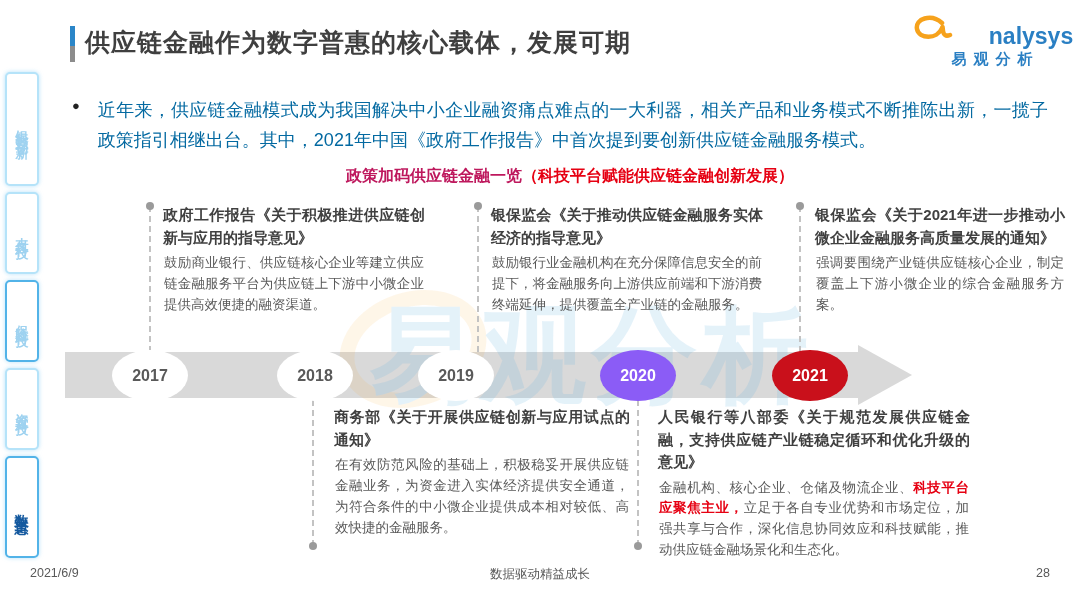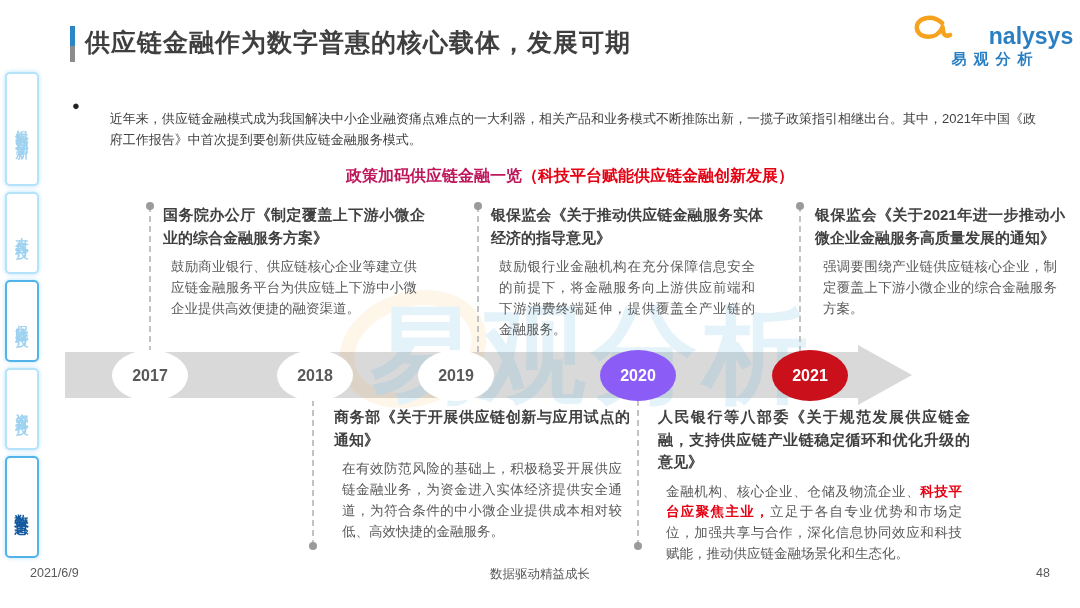--- a/index.html
+++ b/index.html
@@ -27,21 +27,21 @@
   .accent{width:5px;height:36px;background:linear-gradient(#2b86c8 55%,#8c8c8c 55%);margin-right:10px;}
   .page-title{font-size:25px;font-weight:bold;color:#3f3f3f;letter-spacing:1px;margin:0;}
   
   .logo{position:absolute;right:18px;top:14px;width:140px;text-align:center;z-index:4;}
   .logo-row{display:flex;align-items:flex-end;justify-content:center;gap:36px;}
   .brand-latin{font-size:23px;font-weight:bold;color:#2a7fc3;letter-spacing:0;line-height:1;}
   .brand-cn{display:block;margin-top:2px;font-size:15px;font-weight:bold;color:#2a7fc3;letter-spacing:7px;padding-left:7px;}
   
   .intro{position:absolute;left:72px;top:92px;width:980px;display:flex;z-index:3;}
   .bullet{font-size:13px;color:#222;margin:6px 14px 0 0;}
-  .intro-text{font-size:13px;color:#404040;line-height:1.65;margin:16px;text-align:justify;}
+  .intro-text{font-size:18px;color:#0369a1;line-height:1.65;margin:4px;text-align:justify;}
   
   .section-title{position:absolute;left:200px;top:166px;width:740px;text-align:center;font-size:16px;font-weight:bold;z-index:3;}
   .section-main{color:#be185d;}
   .section-red{color:#e60012;}
   
   .watermark{position:absolute;left:330px;top:286px;z-index:2;opacity:.16;pointer-events:none;}
   .wm-arc{position:absolute;left:8px;top:6px;width:120px;height:84px;border:15px solid #f6a21c;border-radius:50%;transform:rotate(-18deg);opacity:.6;}
   .wm-text{position:relative;font-size:105px;font-weight:bold;color:#5fb0e0;letter-spacing:6px;white-space:nowrap;margin-left:40px;}
   
   .band{position:absolute;left:65px;top:352px;width:795px;height:46px;background:#d9d9d9;z-index:1;}
@@ -52,21 +52,21 @@
   .connector.up{top:206px;height:146px;} .connector.up .dot{top:-4px;}
   .connector.down{top:400px;height:146px;} .connector.down .dot{bottom:-4px;}
   .year{position:absolute;top:350px;width:76px;height:51px;border-radius:50%;
     display:flex;align-items:center;justify-content:center;font-size:16px;font-weight:bold;z-index:3;}
   .year.white{background:#ffffff;color:#595959;}
   .year.blue{background:#8b5cf6;color:#ffffff;}
   .year.red{background:#c9101b;color:#ffffff;}
   
   .event{position:absolute;z-index:3;text-align:justify;}
   .event h3{margin:0 0 4px 0;font-size:15px;font-weight:bold;color:#404040;line-height:1.5;}
-  .event p{margin:8px;font-size:13.5px;color:#595959;line-height:1.55;}
+  .event p{margin:1px;font-size:13.5px;color:#595959;line-height:1.55;}
   .red-inline{color:#e60012;font-weight:bold;}
   
   .footer{position:absolute;left:0;right:0;bottom:24px;height:18px;font-size:12.5px;color:#595959;z-index:4;}
   .footer .date{position:absolute;left:30px;}
   .footer .slogan{position:absolute;left:0;right:0;text-align:center;}
   .footer .pageno{position:absolute;right:30px;}
 </style>
 </head>
 <body>
 
@@ -141,21 +141,21 @@
       <span class="dot"></span>
     </div>
 
   <div class="year white" style="left:112px;">2017</div>
   <div class="year white" style="left:277px;">2018</div>
   <div class="year white" style="left:418px;">2019</div>
   <div class="year blue" style="left:600px;">2020</div>
   <div class="year red" style="left:772px;">2021</div>
 
   <div class="event" style="left:163px;top:204px;width:262px;">
-    <h3>国务院办公厅《制定覆盖上下游小微企业的综合金融服务方案》</h3>
+    <h3>政府工作报告《关于积极推进供应链创新与应用的指导意见》</h3>
     <p>鼓励商业银行、供应链核心企业等建立供应链金融服务平台为供应链上下游中小微企业提供高效便捷的融资渠道。</p>
   </div>
   <div class="event" style="left:491px;top:204px;width:272px;">
     <h3>银保监会《关于推动供应链金融服务实体经济的指导意见》</h3>
     <p>鼓励银行业金融机构在充分保障信息安全的前提下，将金融服务向上游供应前端和下游消费终端延伸，提供覆盖全产业链的金融服务。</p>
   </div>
   <div class="event" style="left:815px;top:204px;width:250px;">
     <h3>银保监会《关于2021年进一步推动小微企业金融服务高质量发展的通知》</h3>
     <p>强调要围绕产业链供应链核心企业，制定覆盖上下游小微企业的综合金融服务方案。</p>
   </div>
@@ -165,16 +165,16 @@
     <p>在有效防范风险的基础上，积极稳妥开展供应链金融业务，为资金进入实体经济提供安全通道，为符合条件的中小微企业提供成本相对较低、高效快捷的金融服务。</p>
   </div>
   <div class="event" style="left:658px;top:406px;width:312px;">
     <h3>人民银行等八部委《关于规范发展供应链金融，支持供应链产业链稳定循环和优化升级的意见》</h3>
     <p><span>金融机构、核心企业、仓储及物流企业、</span><span class="red-inline">科技平台应聚焦主业，</span><span>立足于各自专业优势和市场定位，加强共享与合作，深化信息协同效应和科技赋能，推动供应链金融场景化和生态化。</span></p>
   </div>
 
   <footer class="footer">
     <span class="date">2021/6/9</span>
     <span class="slogan">数据驱动精益成长</span>
-    <span class="pageno">48</span>
+    <span class="pageno">28</span>
   </footer>
 
 </div>
 
 </body></html>

